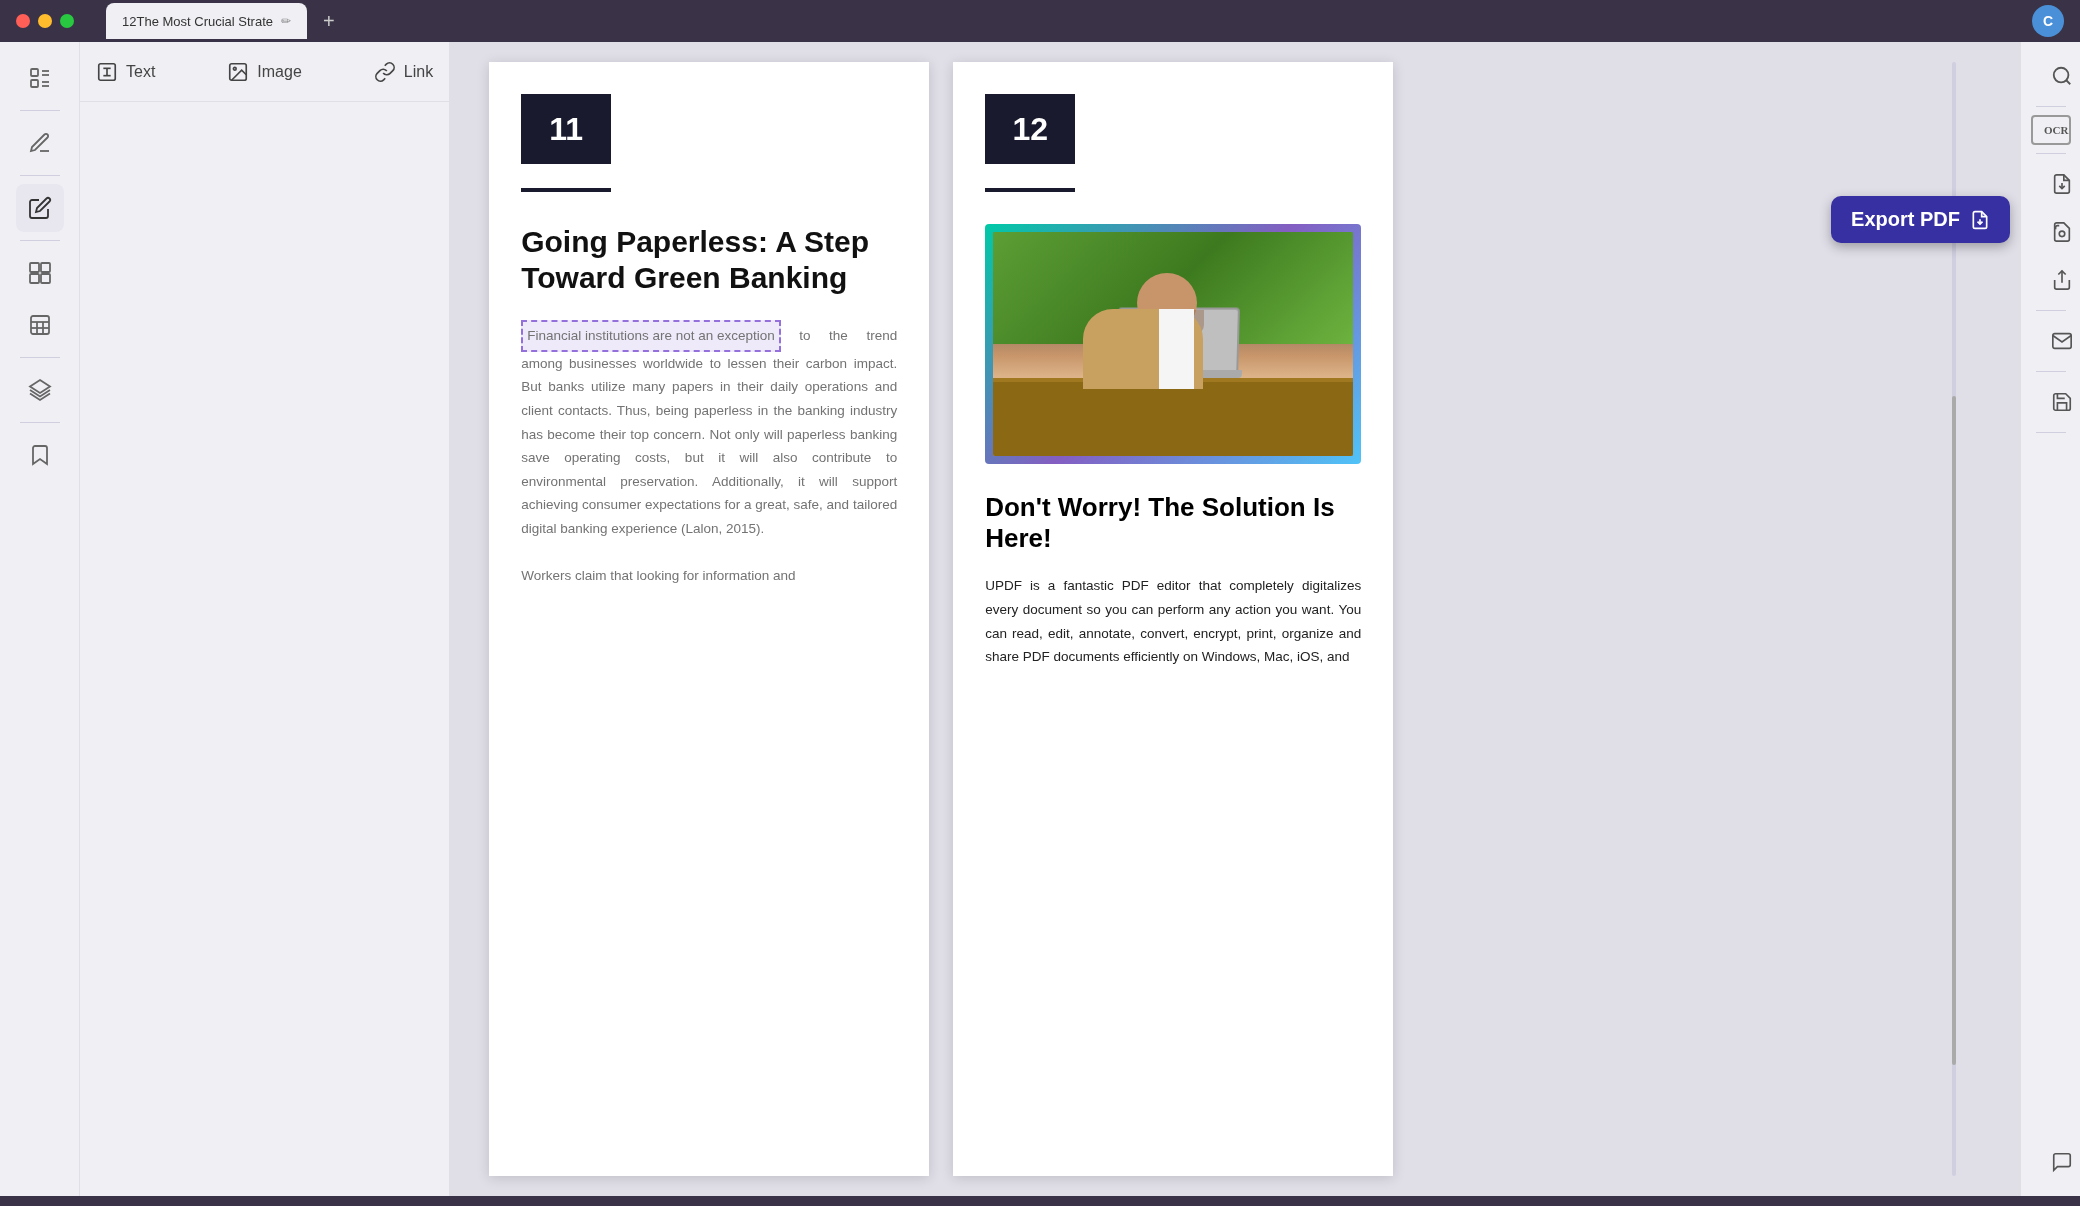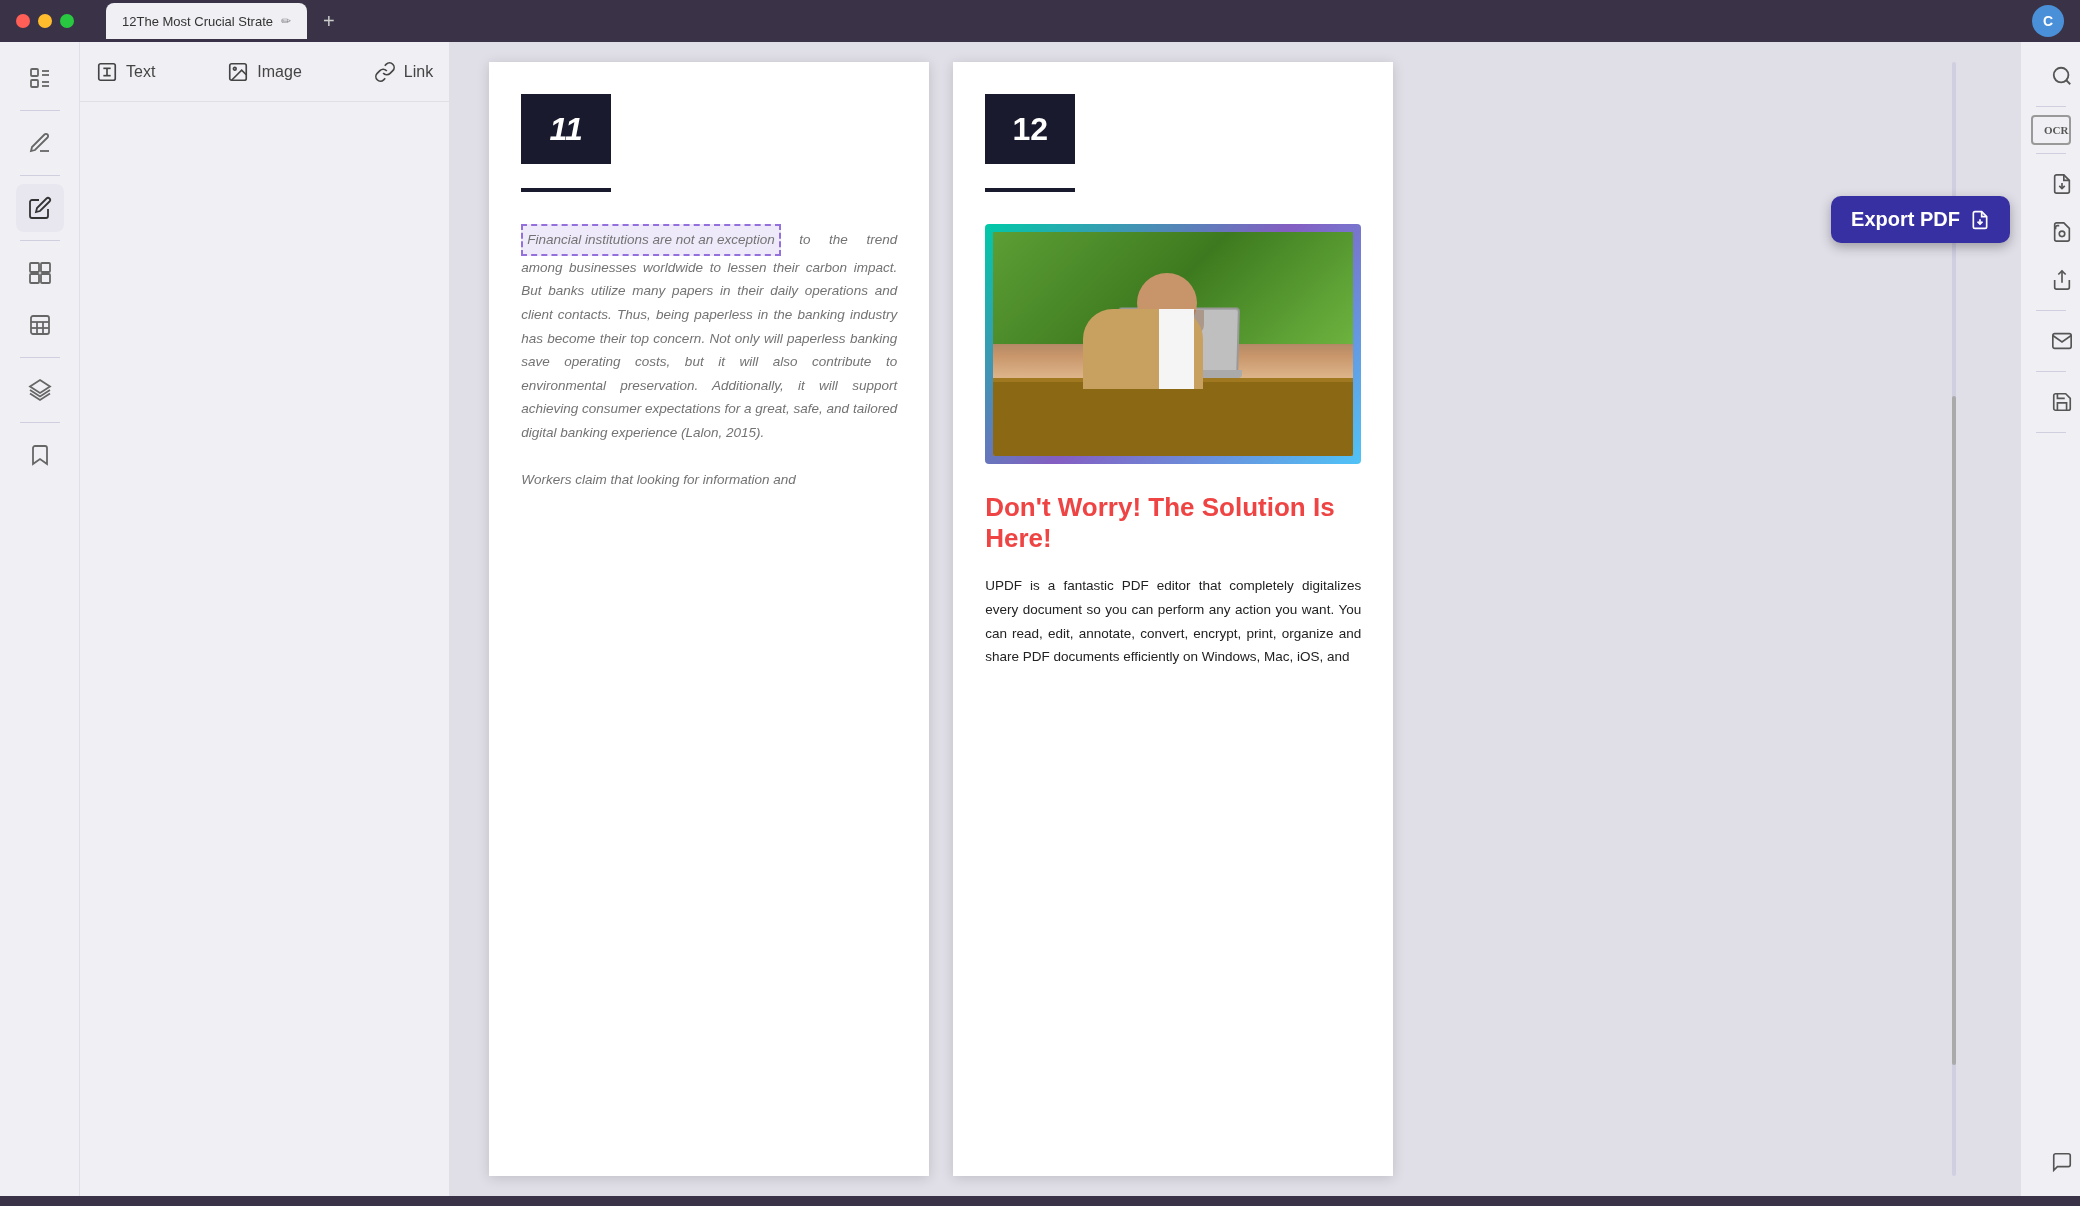--- a/index.html
+++ b/index.html
@@ -225,21 +225,20 @@
 
     
     .pdf-page {
       background: white;
       flex: 1;
       max-width: 440px;
       padding: 32px;
       box-shadow: 0 2px 12px rgba(0,0,0,0.15);
       overflow: hidden;
       position: relative;
-      font-style: italic;
     }
 
     .page-number-box {
       width: 90px;
       height: 70px;
       background: #1a1a2e;
       display: flex;
       align-items: center;
       justify-content: center;
       margin-bottom: 24px;
@@ -304,21 +303,21 @@
       height: calc(100% - 16px);
       background: #555;
       border-radius: 2px;
       overflow: hidden;
       position: relative;
     }
 
     .page2-heading {
       font-size: 26px;
       font-weight: 900;
-      color: #ef4444;
+      color: #000000;
       line-height: 1.2;
       margin-bottom: 20px;
     }
     .page2-body {
       font-size: 13.5px;
       line-height: 1.75;
       color: #222;
       text-align: justify;
     }
 
@@ -451,20 +450,21 @@
     </div>
 
     <div class="document-area">
 
       <div class="pdf-page">
         <div class="page-number-box">
           <span class="page-number-text">11</span>
         </div>
         <div class="page-number-underline"></div>
 
+        <div class="page-heading">Going Paperless: A Step Toward Green Banking</div>
 
         <div class="body-text">
           <span class="selected-text-box">
             <span>Financial institutions are not an exception</span>
           </span><span> to the trend among businesses worldwide to lessen their carbon impact. But banks utilize many papers in their daily operations and client contacts. Thus, being paperless in the banking industry has become their top concern. Not only will paperless banking save operating costs, but it will also contribute to environmental preservation. Additionally, it will support achieving consumer expectations for a great, safe, and tailored digital banking experience (Lalon, 2015).</span>
           <br><br>
           <span>Workers claim that looking for information and</span>
         </div>
       </div>
 

